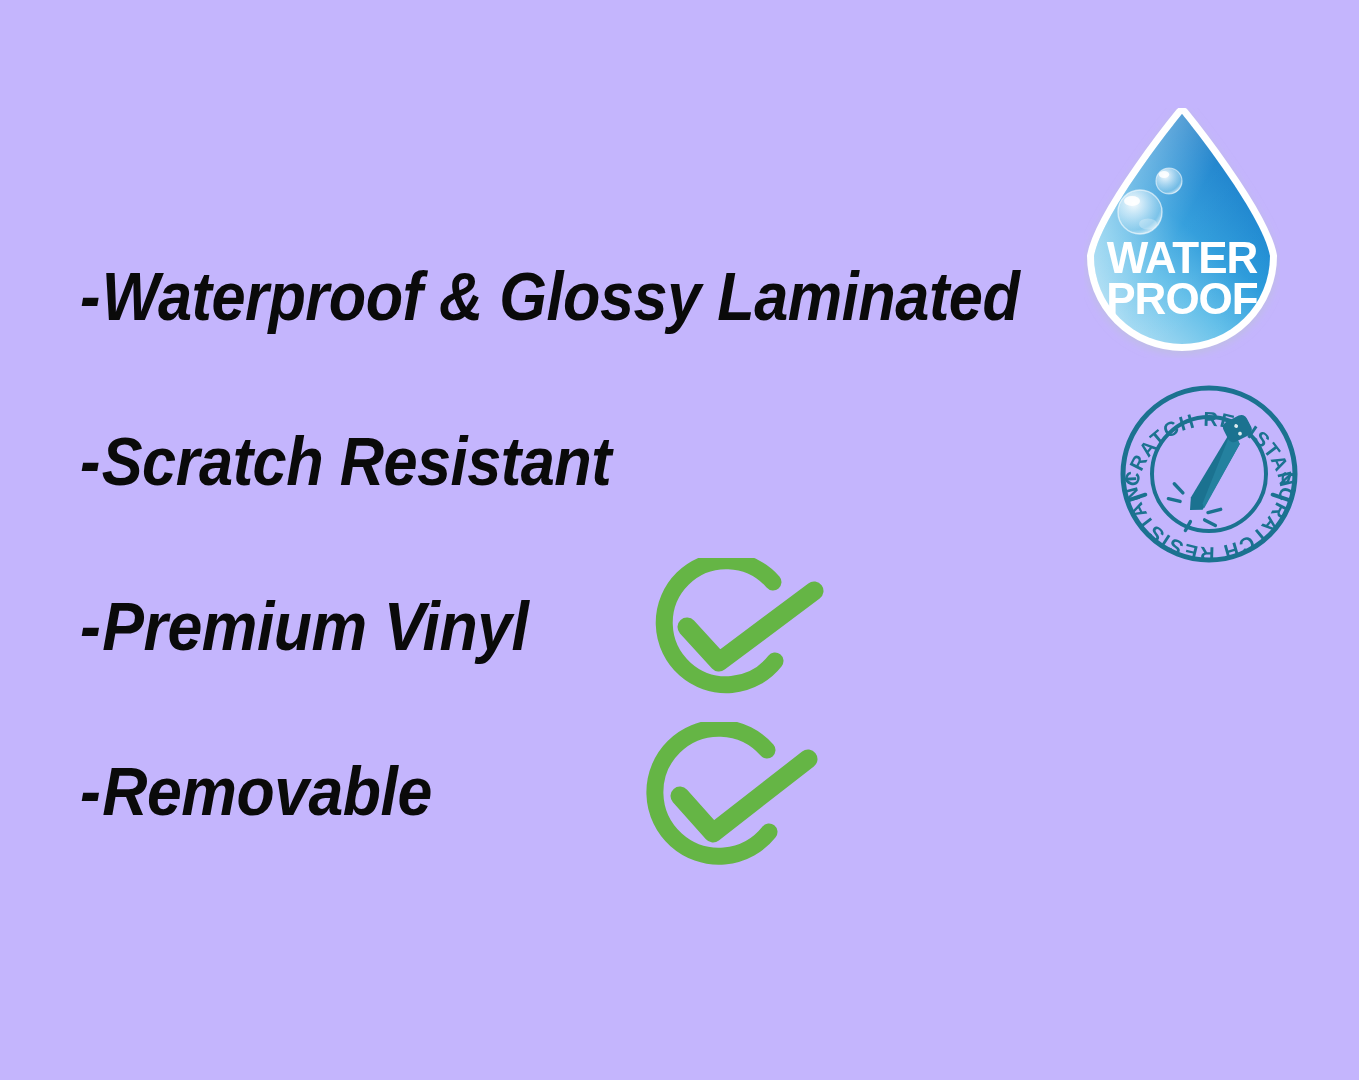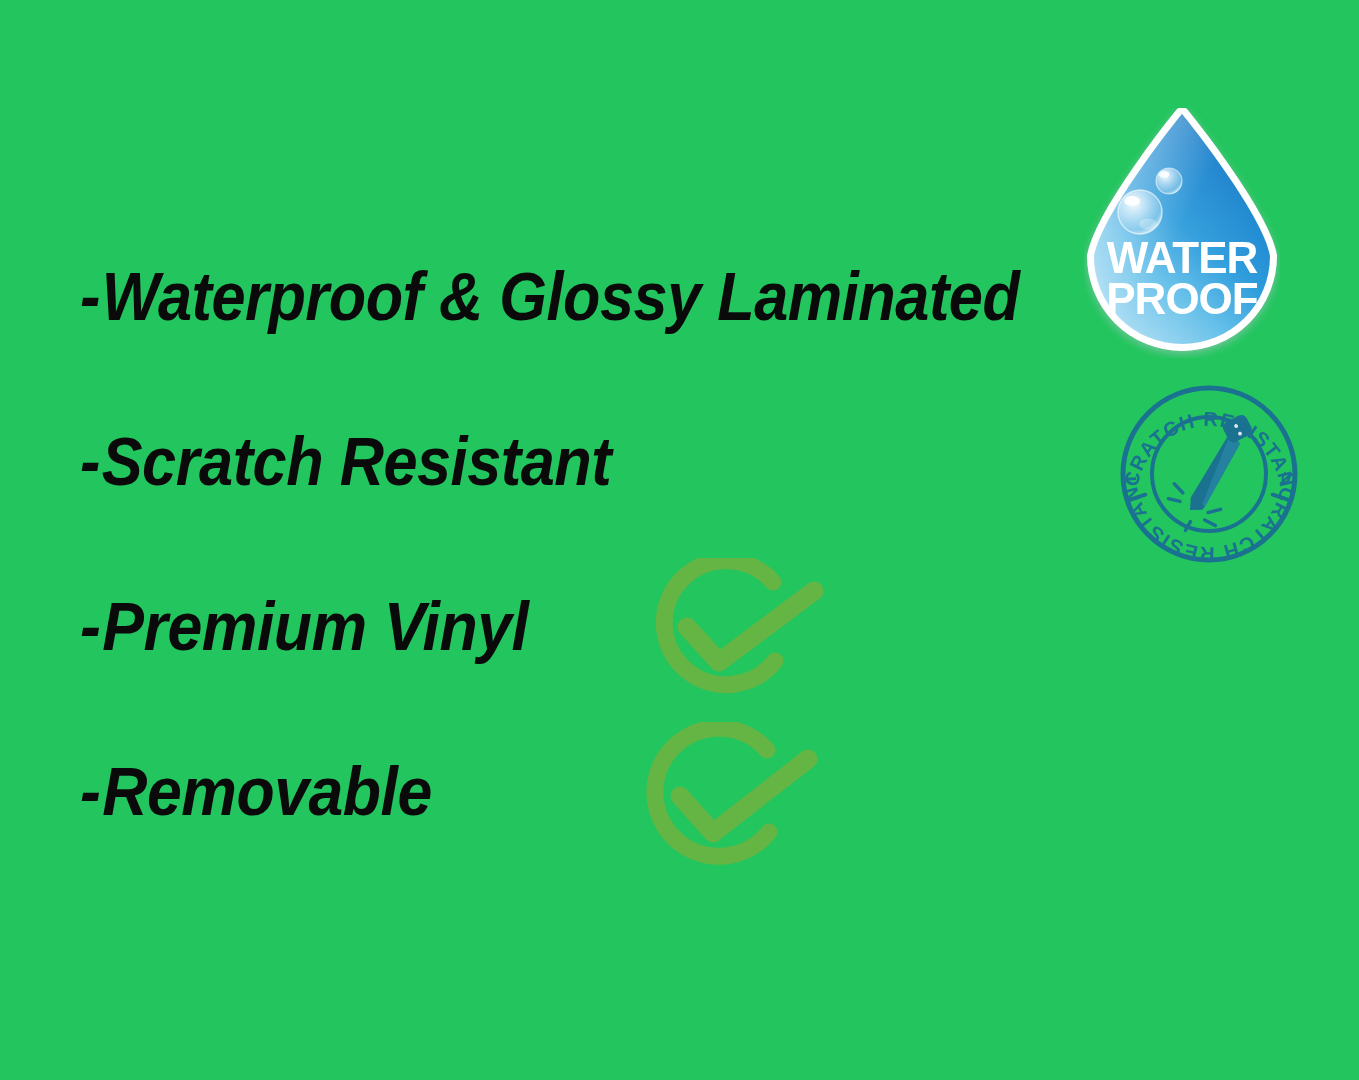--- a/index.html
+++ b/index.html
@@ -8,21 +8,21 @@
     padding: 0;
     background: #ffffff;
   }
   body {
     font-family: "Liberation Sans", sans-serif;
   }
   #canvas {
     position: relative;
     width: 1359px;
     height: 1080px;
-    background: #22c55e;
+    background: #c4b5fd;
     overflow: hidden;
   }
 
   
   .feature-list {
     position: absolute;
     left: 0;
     top: 0;
     width: 1100px;
     height: 1080px;

